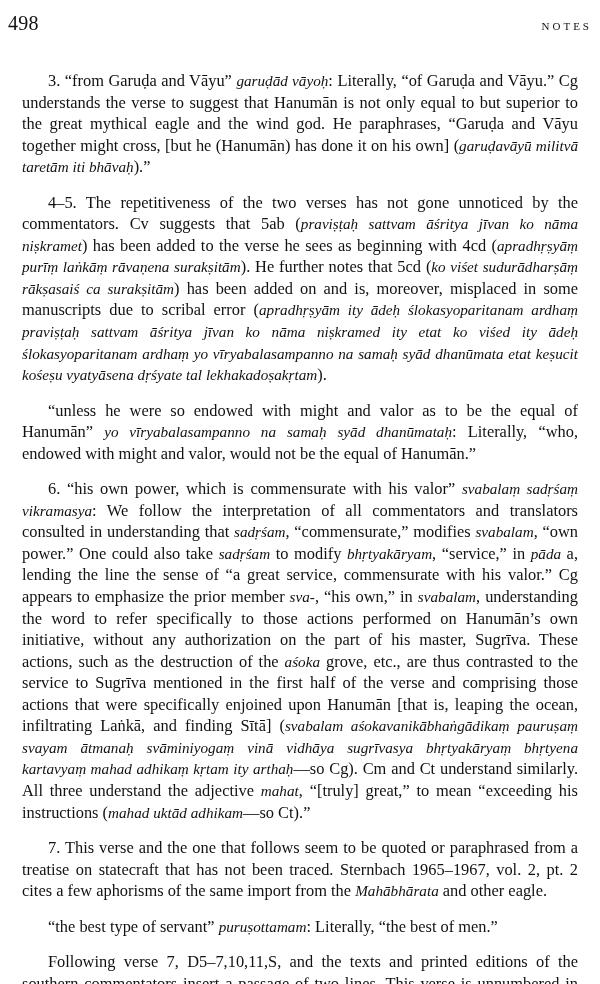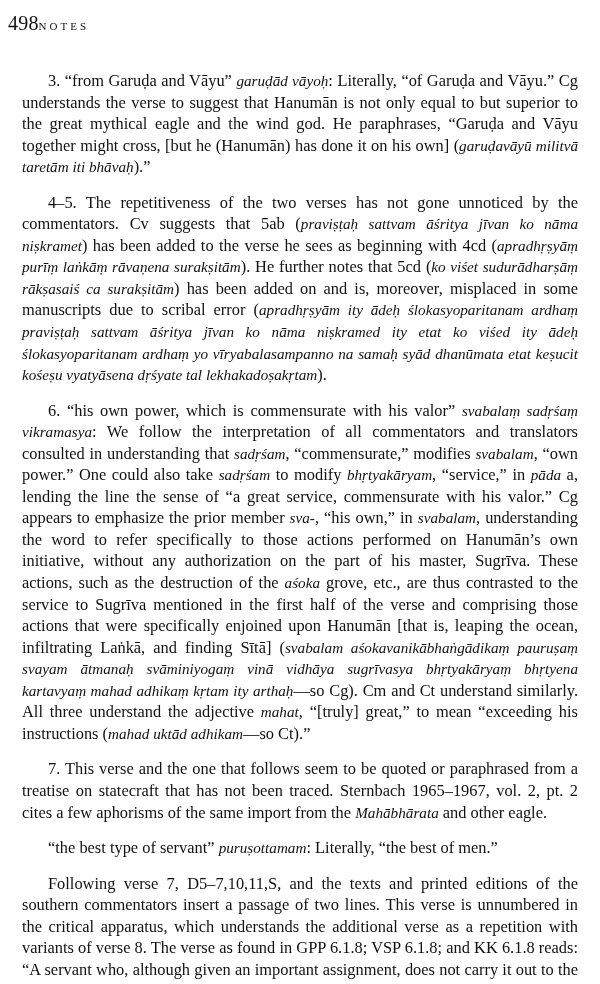--- a/index.html
+++ b/index.html
@@ -15,20 +15,21 @@
       color: #111111;
       font-family: "Liberation Serif", "DejaVu Serif", serif;
     }
     .running-head {
       position: absolute;
       top: 12px;
       left: 8px;
       right: 8px;
       height: 24px;
       display: flex;
+      justify-content: space-between;
       align-items: baseline;
     }
     .page-number {
       font-size: 20px;
       letter-spacing: 0.2px;
     }
     .section-title {
       font-size: 11px;
       letter-spacing: 3px;
     }
@@ -55,17 +56,18 @@
 <body>
 
 <div class="running-head">
   <span class="page-number">498</span>
   <span class="section-title">NOTES</span>
 </div>
 
 <div class="body-text" id="body-text">
     <p><span>3. “from Garuḍa and Vāyu” </span><i>garuḍād vāyoḥ</i><span>: Literally, “of Garuḍa and Vāyu.” Cg understands the verse to suggest that Hanumān is not only equal to but superior to the great mythical eagle and the wind god. He paraphrases, “Garuḍa and Vāyu together might cross, [but he (Hanumān) has done it on his own] (</span><i>garuḍavāyū militvā taretām iti bhāvaḥ</i><span>).”</span></p>
     <p><span>4–5. The repetitiveness of the two verses has not gone unnoticed by the commentators. Cv suggests that 5ab (</span><i>praviṣṭaḥ sattvam āśritya jīvan ko nāma niṣkramet</i><span>) has been added to the verse he sees as beginning with 4cd (</span><i>apradhṛṣyāṃ purīṃ laṅkāṃ rāvaṇena surakṣitām</i><span>). He further notes that 5cd (</span><i>ko viśet sudurādharṣāṃ rākṣasaiś ca surakṣitām</i><span>) has been added on and is, moreover, misplaced in some manuscripts due to scribal error (</span><i>apradhṛṣyām ity ādeḥ ślokasyoparitanam ardhaṃ praviṣṭaḥ sattvam āśritya jīvan ko nāma niṣkramed ity etat ko viśed ity ādeḥ ślokasyoparitanam ardhaṃ yo vīryabalasampanno na samaḥ syād dhanūmata etat keṣucit kośeṣu vyatyāsena dṛśyate tal lekhakadoṣakṛtam</i><span>).</span></p>
+    <p><span>“unless he were so endowed with might and valor as to be the equal of Hanumān” </span><i>yo vīryabalasampanno na samaḥ syād dhanūmataḥ</i><span>: Literally, “who, endowed with might and valor, would not be the equal of Hanumān.”</span></p>
     <p><span>6. “his own power, which is commensurate with his valor” </span><i>svabalaṃ sadṛśaṃ vikramasya</i><span>: We follow the interpretation of all commentators and translators consulted in understanding that </span><i>sadṛśam</i><span>, “commensurate,” modifies </span><i>svabalam</i><span>, “own power.” One could also take </span><i>sadṛśam</i><span> to modify </span><i>bhṛtyakāryam</i><span>, “service,” in </span><i>pāda</i><span> a, lending the line the sense of “a great service, commensurate with his valor.” Cg appears to emphasize the prior member </span><i>sva-</i><span>, “his own,” in </span><i>svabalam</i><span>, understanding the word to refer specifically to those actions performed on Hanumān’s own initiative, without any authorization on the part of his master, Sugrīva. These actions, such as the destruction of the </span><i>aśoka</i><span> grove, etc., are thus contrasted to the service to Sugrīva mentioned in the first half of the verse and comprising those actions that were specifically enjoined upon Hanumān [that is, leaping the ocean, infiltrating Laṅkā, and finding Sītā] (</span><i>svabalam aśokavanikābhaṅgādikaṃ pauruṣaṃ svayam ātmanaḥ svāminiyogaṃ vinā vidhāya sugrīvasya bhṛtyakāryaṃ bhṛtyena kartavyaṃ mahad adhikaṃ kṛtam ity arthaḥ</i><span>—so Cg). Cm and Ct understand similarly. All three understand the adjective </span><i>mahat</i><span>, “[truly] great,” to mean “exceeding his instructions (</span><i>mahad uktād adhikam</i><span>—so Ct).”</span></p>
     <p><span>7. This verse and the one that follows seem to be quoted or paraphrased from a treatise on statecraft that has not been traced. Sternbach 1965–1967, vol. 2, pt. 2 cites a few aphorisms of the same import from the </span><i>Mahābhārata</i><span> and other eagle.</span></p>
     <p><span>“the best type of servant” </span><i>puruṣottamam</i><span>: Literally, “the best of men.”</span></p>
     <p><span>Following verse 7, D5–7,10,11,S, and the texts and printed editions of the southern commentators insert a passage of two lines. This verse is unnumbered in the critical apparatus, which understands the additional verse as a repetition with variants of verse 8. The verse as found in GPP 6.1.8; VSP 6.1.8; and KK 6.1.8 reads: “A servant who, although given an important assignment, does not carry it out to the satisfaction</span></p>
   </div>
 
 </body></html>

